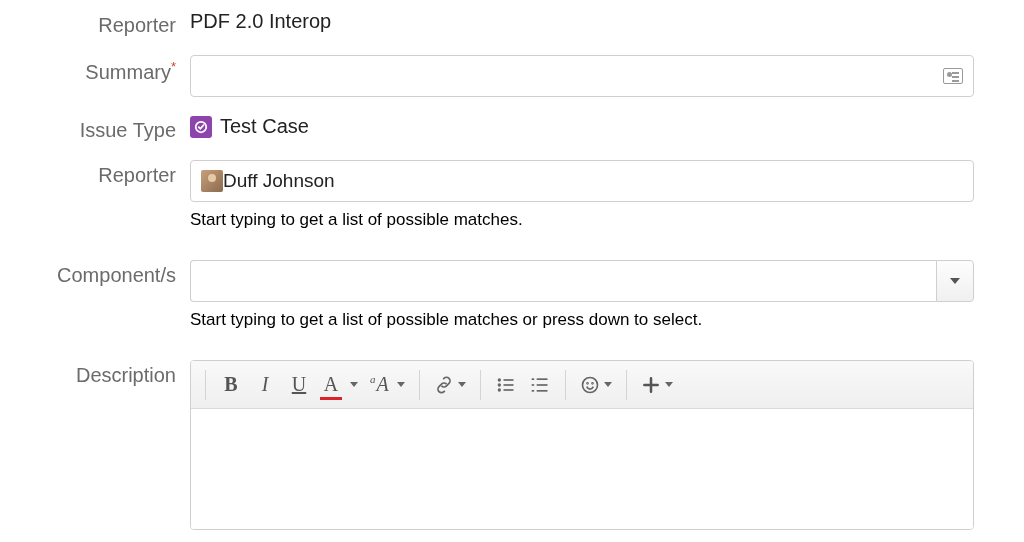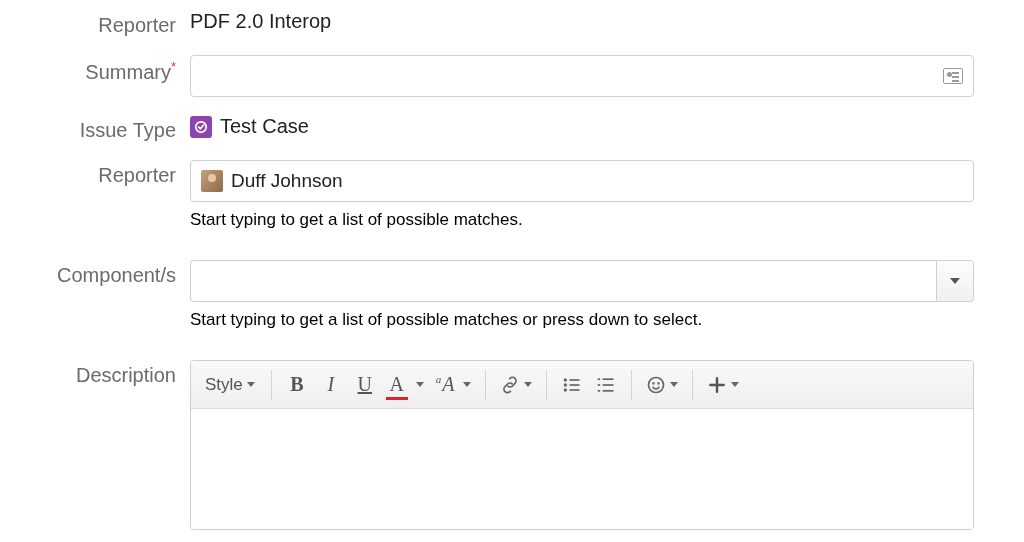--- a/index.html
+++ b/index.html
@@ -62,21 +62,20 @@
   }
   .text-input {
     width: 100%;
     height: 42px;
     border: 1px solid #cfcfcf;
     border-radius: 4px;
     padding: 6px 10px;
     font-size: 18px;
     display: flex;
     align-items: center;
-    gap: 8px;
     position: relative;
     background: #fff;
   }
   .text-input.summary {
     padding-right: 36px;
   }
   .vcard-icon {
     position: absolute;
     right: 10px;
     top: 50%;
@@ -286,26 +285,20 @@
       <div class="hint">Start typing to get a list of possible matches or press down to select.</div>
     </div>
   </div>
 
   <div class="row spaced2">
     <div class="label-col">Description</div>
     <div class="value-col">
       <div class="editor">
         <div class="toolbar">
 
-          <div class="tb-group">
-            <div class="tb-btn tb-style">
-              <span>Style</span>
-              <span class="mini-chevron"></span>
-            </div>
-          </div>
 
           <div class="divider"></div>
 
           <div class="tb-group">
             <div class="tb-btn">
                 <span class="glyph serif" style="font-weight:700">B</span>
               </div>
             <div class="tb-btn">
                 <span class="glyph serif italic">I</span>
               </div>

